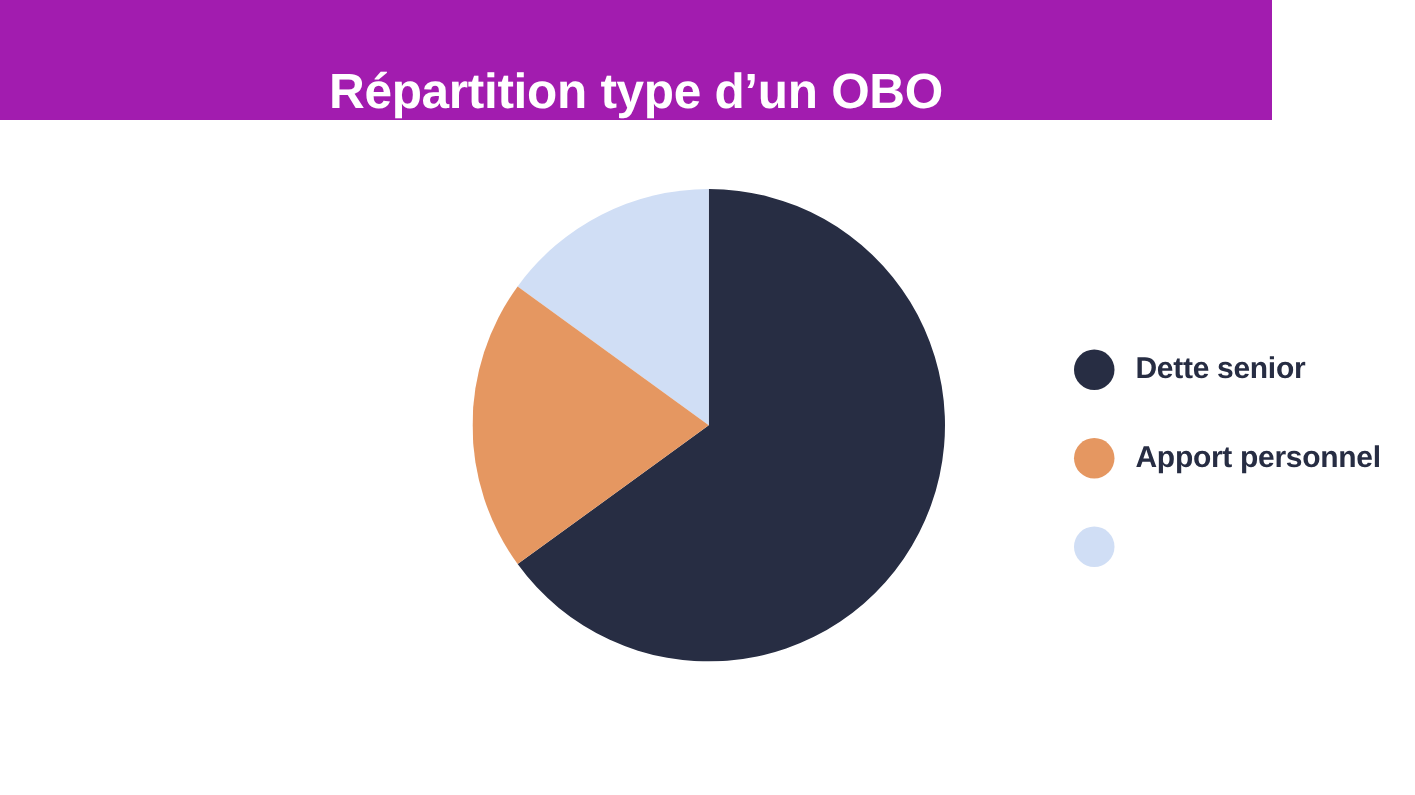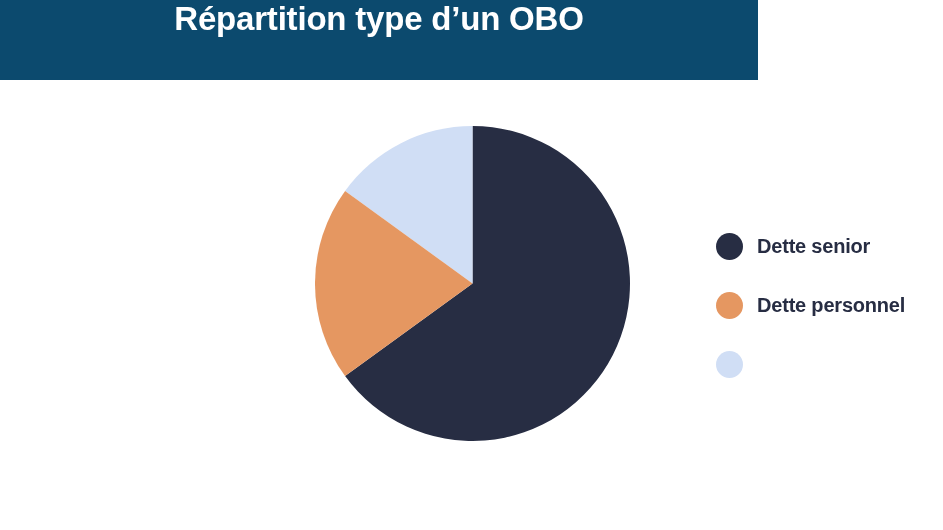--- a/index.html
+++ b/index.html
@@ -13,25 +13,25 @@
     font-family: "Liberation Sans", sans-serif;
     overflow: hidden;
     position: relative;
   }
 
   
   .header {
     position: absolute;
     left: 0;
     top: 0;
-    width: 758px;
+    width: 848px;
     height: 80px;
-    background: #0c4a6e;
+    background: #a21caf;
     display: flex;
-    align-items: flex-start;
+    align-items: flex-end;
     justify-content: center;
   }
   .header-title {
     color: #ffffff;
     font-size: 33px;
     font-weight: bold;
     letter-spacing: -0.2px;
     font-family: "Liberation Sans", sans-serif;
     white-space: nowrap;
   }
@@ -109,21 +109,21 @@
 
   <div class="legend">
 
     <div class="legend-row">
       <span class="legend-swatch" style="background:#272d43"></span>
       <span class="legend-label">Dette senior</span>
     </div>
 
     <div class="legend-row">
       <span class="legend-swatch" style="background:#e59761"></span>
-      <span class="legend-label">Dette personnel</span>
+      <span class="legend-label">Apport personnel</span>
     </div>
 
     <div class="legend-row">
       <span class="legend-swatch" style="background:#d0def5"></span>
     </div>
 
   </div>
 
 </div>
 

